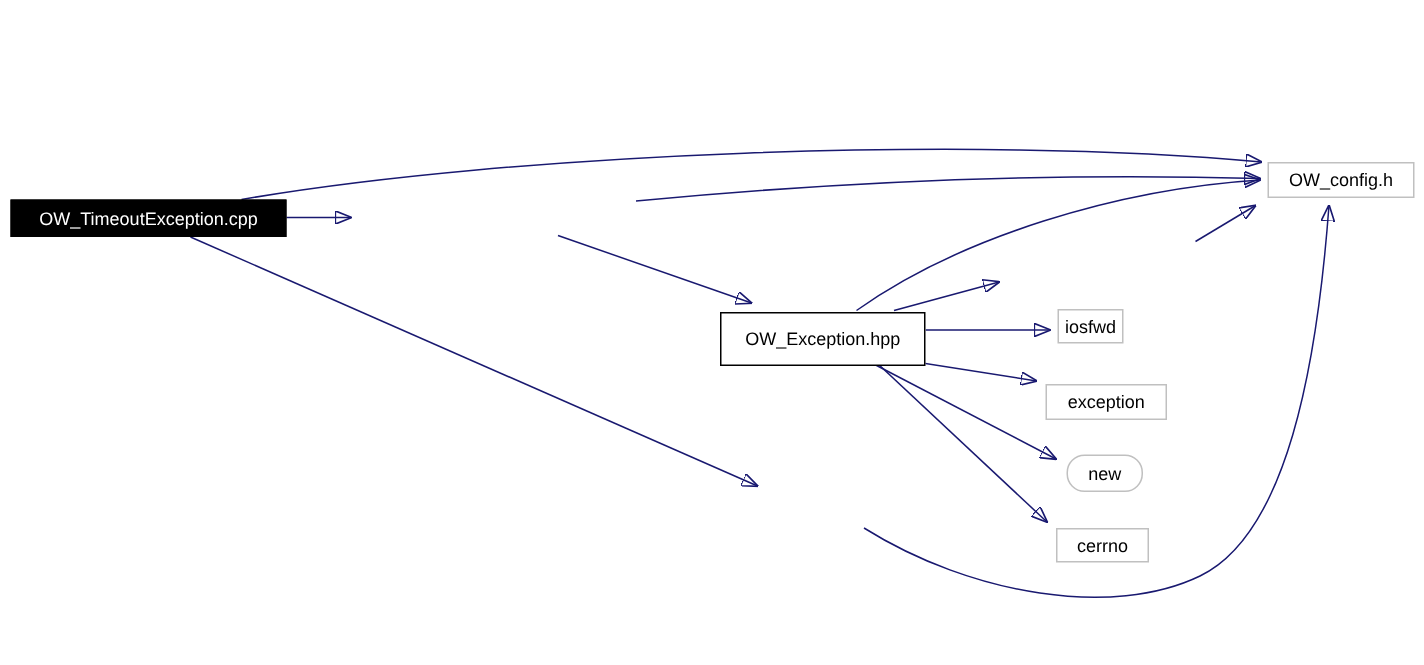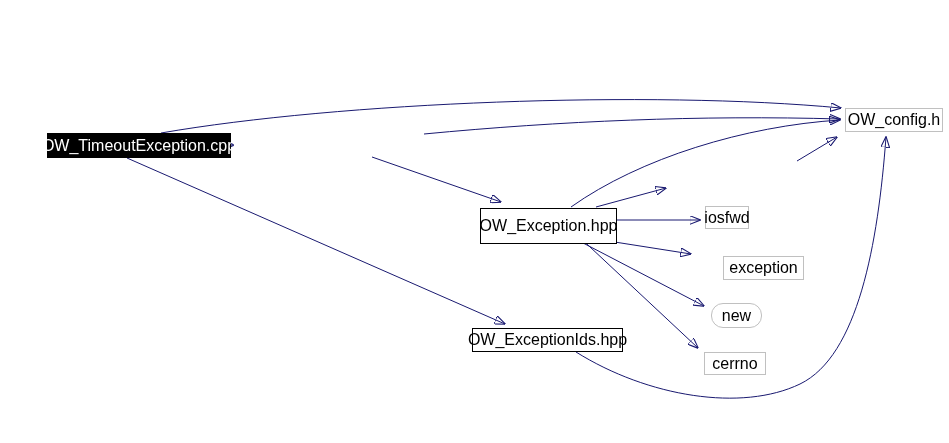--- a/index.html
+++ b/index.html
@@ -5,21 +5,21 @@
   html,body{margin:0;padding:0;background:#ffffff;}
   .canvas{
     position:relative;width:949px;height:443px;background:#ffffff;overflow:hidden;
     font-family:"Liberation Sans",sans-serif;
   }
   .edges{position:absolute;left:0;top:0;width:949px;height:443px;}
   .edges path{stroke:#191970;stroke-width:1;fill:none;}
   .node{
     position:absolute;box-sizing:border-box;
     border:1px solid #000000;background:#ffffff;color:#000000;
-    font-size:16px;line-height:1;white-space:nowrap;
+    font-size:12px;line-height:1;white-space:nowrap;
     display:flex;align-items:center;justify-content:center;
   }
   .node.external{border-color:#c0c0c0;}
   .node.root{background:#000000;color:#ffffff;border-color:#000000;}
 </style>
 </head>
 <body>
 
 <div class="canvas">
 
@@ -37,31 +37,30 @@
     <path d="M571,207 C640,158 745,126 840,120" marker-end="url(#ah)"></path>
     <path d="M596,207 L666,188" marker-end="url(#ah)"></path>
     <path d="M617,220 H700" marker-end="url(#ah)"></path>
     <path d="M551,232 L691,254" marker-end="url(#ah)"></path>
     <path d="M562,232 L704,306" marker-end="url(#ah)"></path>
     <path d="M574,232 L698,348" marker-end="url(#ah)"></path>
     <path d="M797,161 L837,137" marker-end="url(#ah)"></path>
     <path d="M576,352 C648,397 742,412 800,384 C858,356 878,244 886,137" marker-end="url(#ah)"></path>
   </svg>
 
-  <div class="node root" style="left:7px;top:133px;width:184px;height:25px;margin-left:40px;">OW_TimeoutException.cpp</div>
+  <div class="node root" style="left:7px;top:133px;width:184px;height:25px;">OW_TimeoutException.cpp</div>
 
 
   <div class="node external" style="left:845px;top:108px;width:98px;height:24px;">OW_config.h</div>
 
 
   <div class="node" style="left:480px;top:208px;width:137px;height:36px;">OW_Exception.hpp</div>
 
   <div class="node external" style="left:705px;top:206px;width:44px;height:23px;">iosfwd</div>
 
-  <div class="node external" style="left:697px;top:256px;width:81px;height:24px;margin-left:26px;">exception</div>
+  <div class="node external" style="left:697px;top:256px;width:81px;height:24px;">exception</div>
 
   <div class="node external" style="left:711px;top:303px;width:51px;height:25px;border-radius:12px;">new</div>
 
   <div class="node external" style="left:704px;top:352px;width:62px;height:23px;">cerrno</div>
 
-  <div class="node" style="left:472px;top:328px;width:151px;height:24px;">OW_ExceptionIds.hpp</div>
 
 </div>
 
 </body></html>

